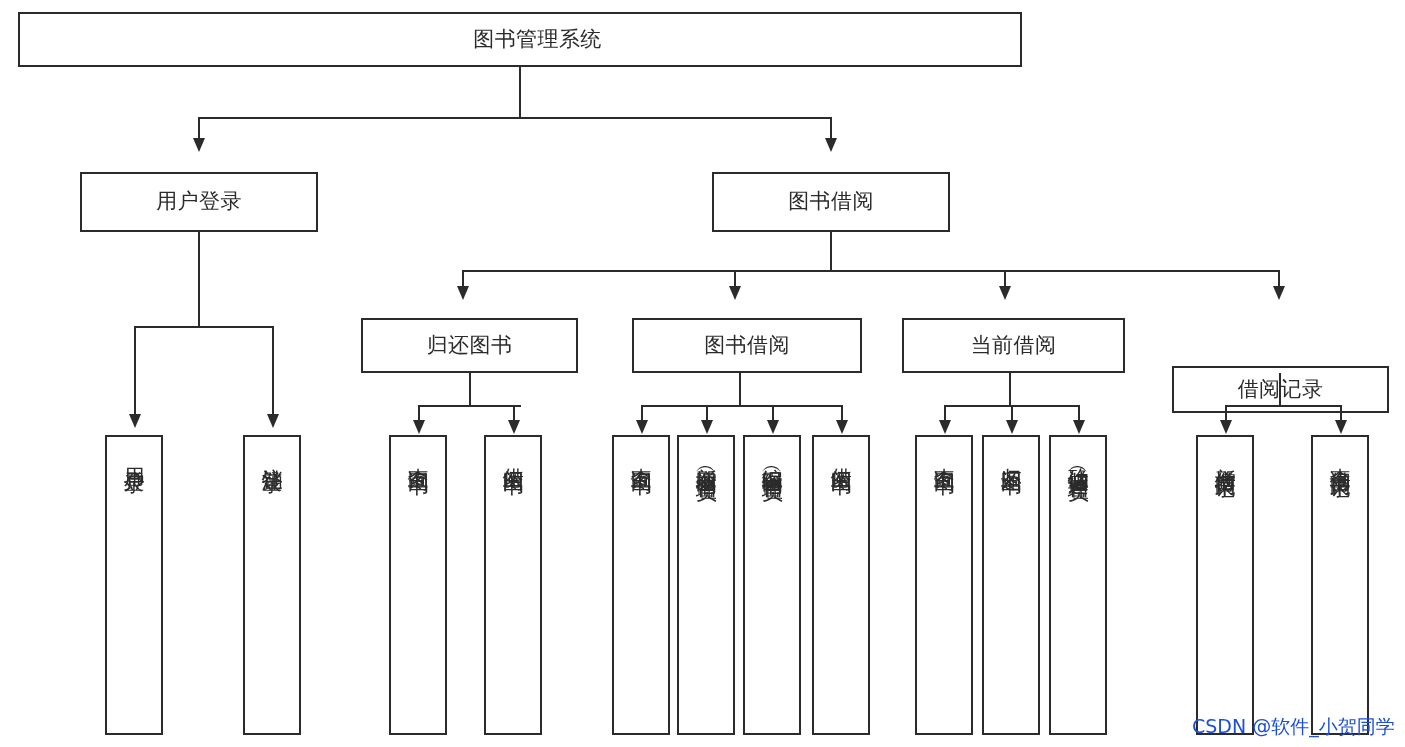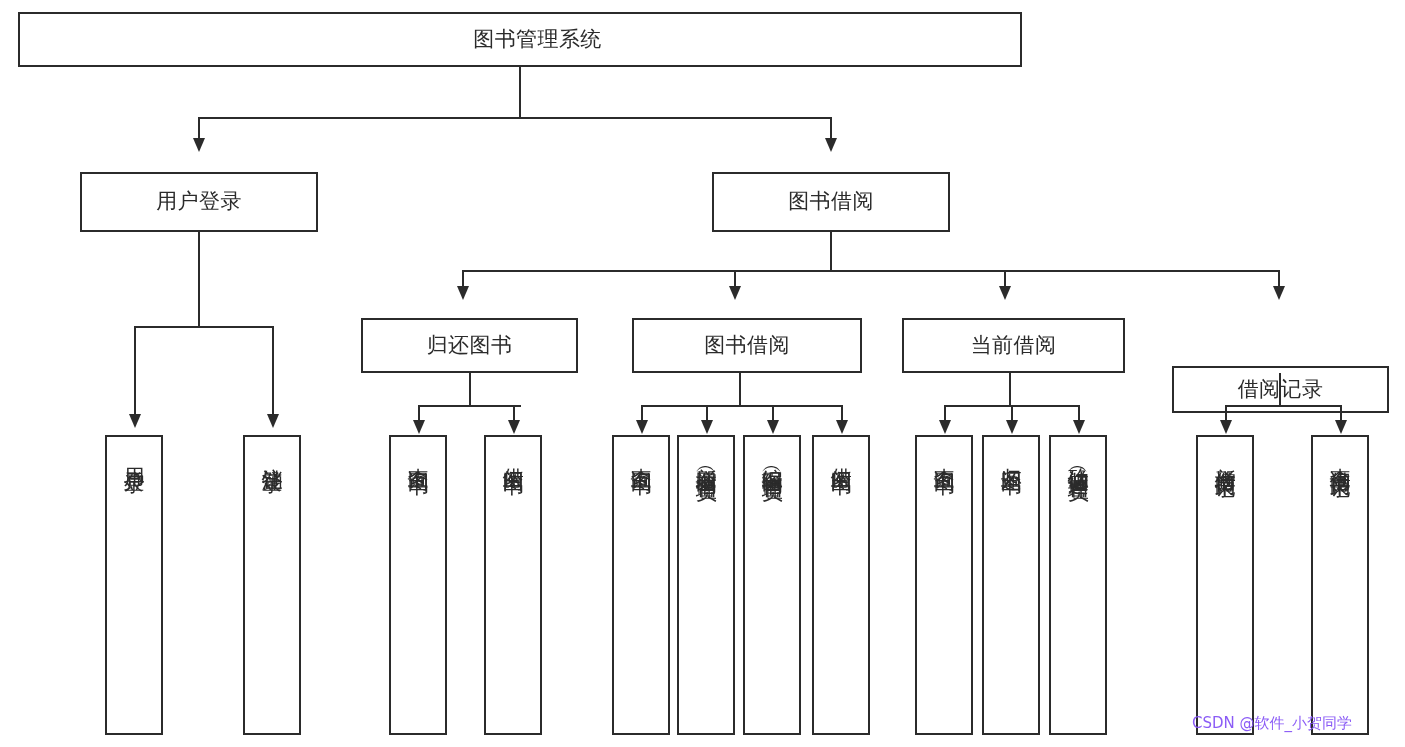--- a/index.html
+++ b/index.html
@@ -68,22 +68,22 @@
     position: absolute;
     width: 0;
     height: 0;
     border-left: 6px solid transparent;
     border-right: 6px solid transparent;
     border-top: 14px solid #2b2b2b;
   }
   
   #watermark {
     position: absolute;
-    color: #8b5cf6;
-    font-size: 15px;
+    color: #1d4ed8;
+    font-size: 19px;
     white-space: nowrap;
     user-select: none;
   }
 </style>
 </head>
 <body>
 
 <div id="canvas">
 
   <div class="node root horiz" style="left:18px; top:12px; width:1004px; height:55px;padding-left:35px;">

